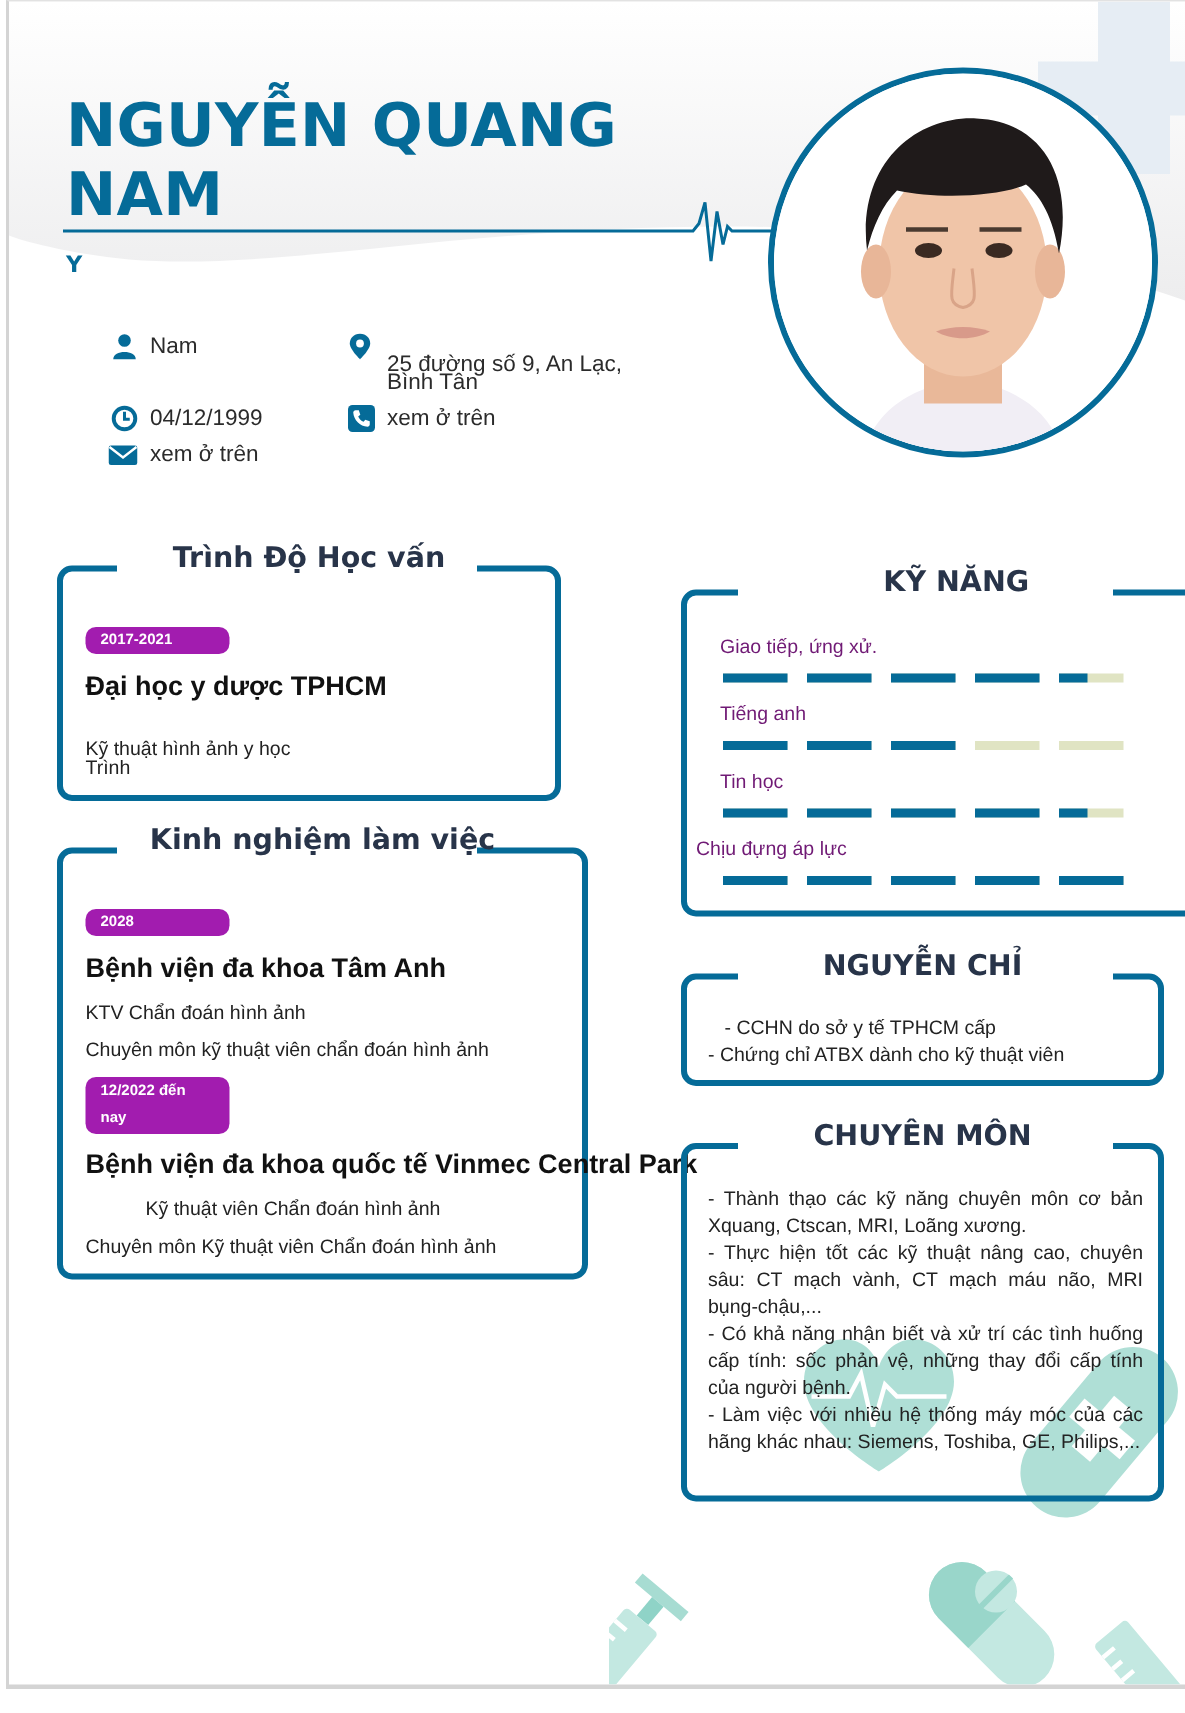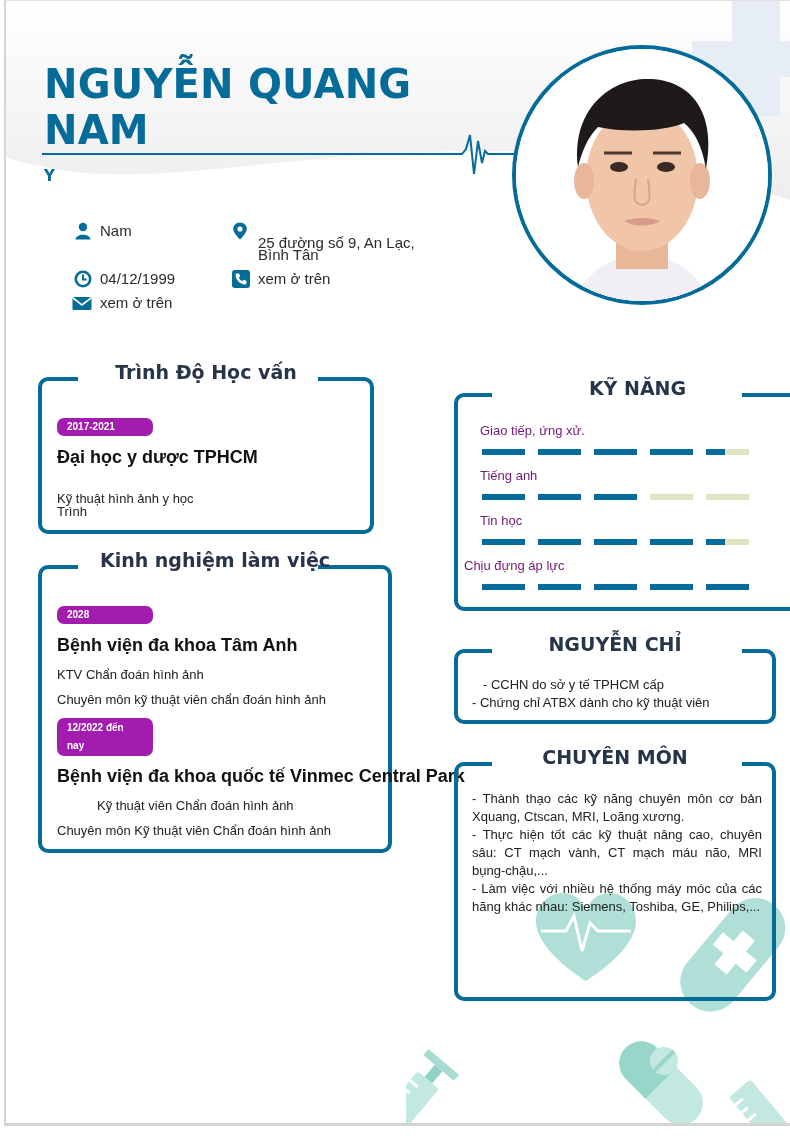--- a/index.html
+++ b/index.html
@@ -251,17 +251,18 @@
     <div class="line" style="left:14px; top:24px;margin-left:11px;">- CCHN do sở y tế TPHCM cấp</div>
     <div class="line" style="left:14px; top:42px;">- Chứng chỉ ATBX dành cho kỹ thuật viên</div>
   </div>
 
   <div class="box" style="left:448px; top:761px; width:322px; height:239px;">
     <div class="gap" style="left:34px; width:250px;"></div>
     <h2>CHUYÊN MÔN</h2>
     <div class="textblock" style="left:14px; top:24px; width:290px;">
       <div>- Thành thạo các kỹ năng chuyên môn cơ bản Xquang, Ctscan, MRI, Loãng xương.</div>
       <div>- Thực hiện tốt các kỹ thuật nâng cao, chuyên sâu: CT mạch vành, CT mạch máu não, MRI bụng-chậu,...</div>
+      <div>- Có khả năng nhận biết và xử trí các tình huống cấp tính: sốc phản vệ, những thay đổi cấp tính của người bệnh.</div>
       <div>- Làm việc với nhiều hệ thống máy móc của các hãng khác nhau: Siemens, Toshiba, GE, Philips,...</div>
     </div>
   </div>
 
 </div>
 
 </body></html>

